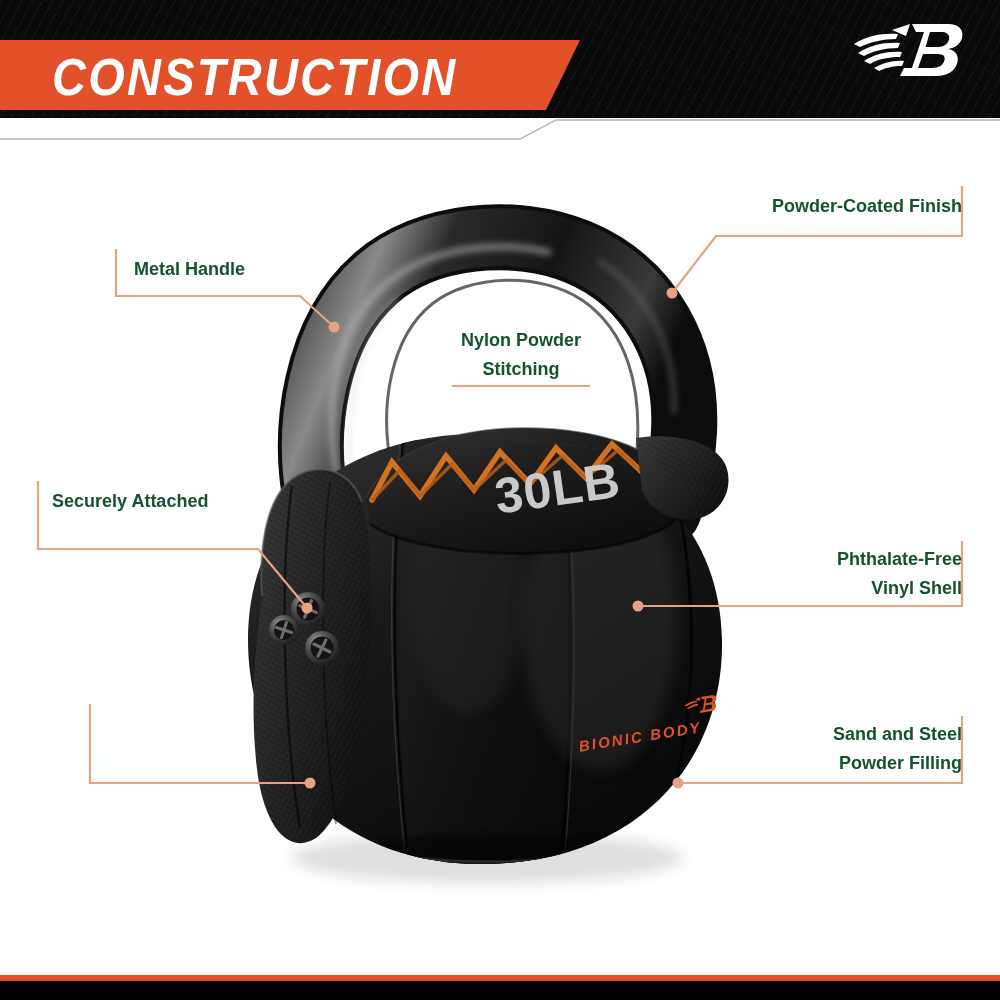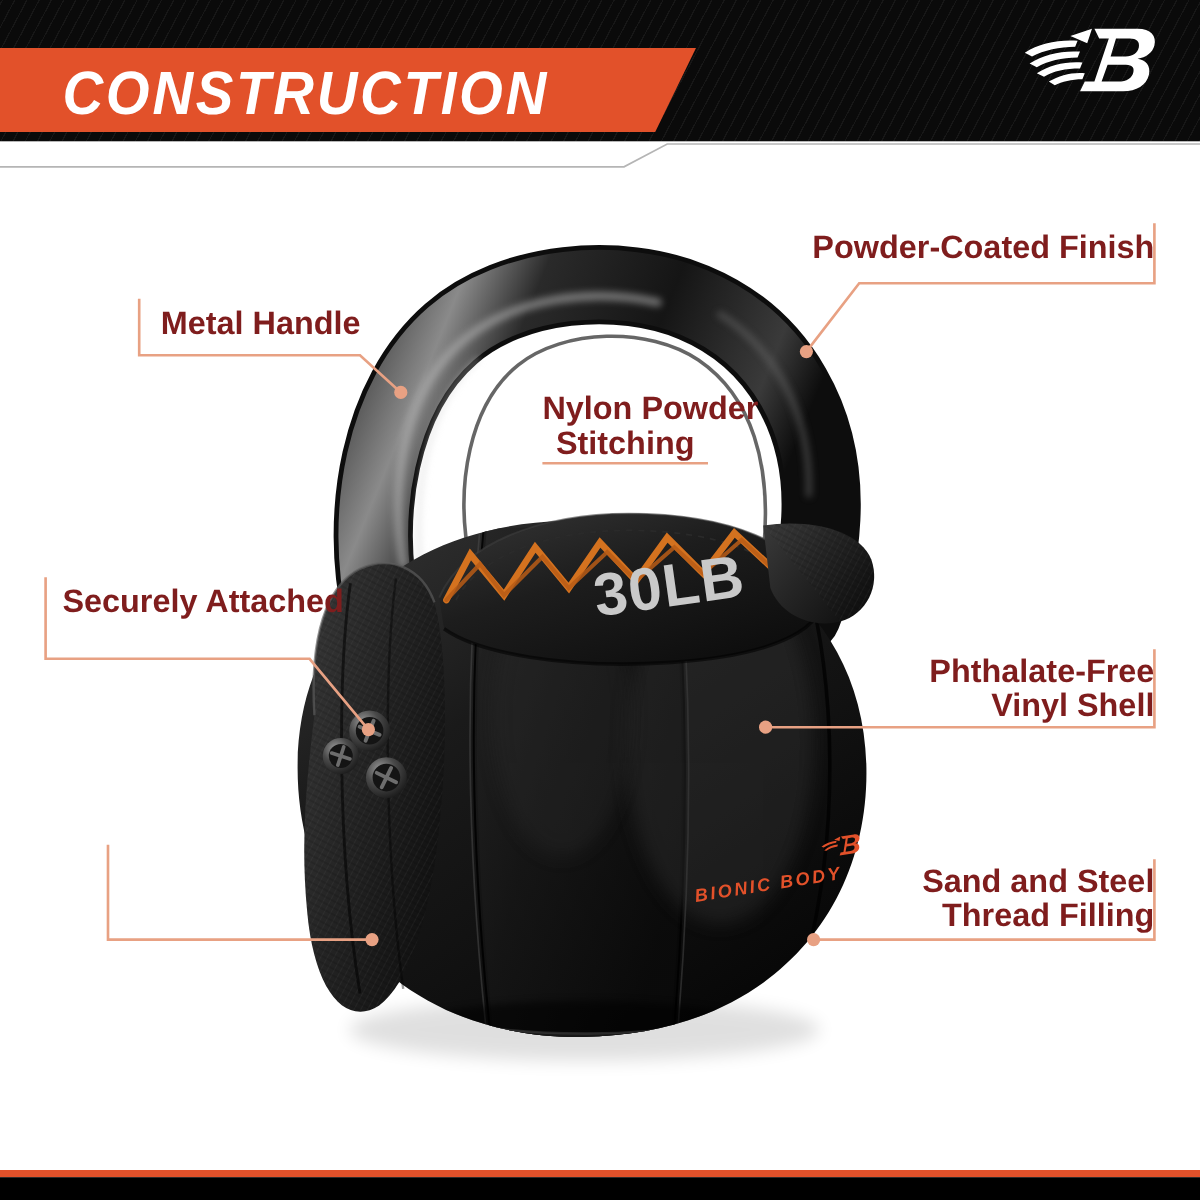--- a/index.html
+++ b/index.html
@@ -51,21 +51,21 @@
   }
 
   
   .logo {
     position:absolute; right:30px; top:14px; width:118px; height:72px;
   }
 
   
   .callout { position:absolute; }
   .callout .ctext {
-    font-size:27px; font-weight:bold; color:#7f1d1d;
+    font-size:18px; font-weight:bold; color:#14532d;
     line-height:29px; white-space:nowrap;
     font-family:"Liberation Sans", sans-serif;
   }
   .callout.right .ctext { text-align:right; }
   .callout.center .ctext { text-align:center; }
 
   
   .footer-orange { position:absolute; left:0; top:975px; width:1000px; height:6px; background:#E2512A; }
   .footer-black  { position:absolute; left:0; top:981px; width:1000px; height:19px; background:#000000; }
 
@@ -311,19 +311,19 @@
   </div>
 
   <div class="callout right" style="right:38px; top:545px;margin-left:16px;">
     <div class="ctext">Phthalate-Free</div>
     <div class="ctext">Vinyl Shell</div>
   </div>
 
 
   <div class="callout right" style="right:38px; top:720px;">
     <div class="ctext">Sand and Steel</div>
-    <div class="ctext">Thread Filling</div>
+    <div class="ctext">Powder Filling</div>
   </div>
 
   <div class="footer-orange"></div>
   <div class="footer-black"></div>
 
 </div>
 
 </body></html>

